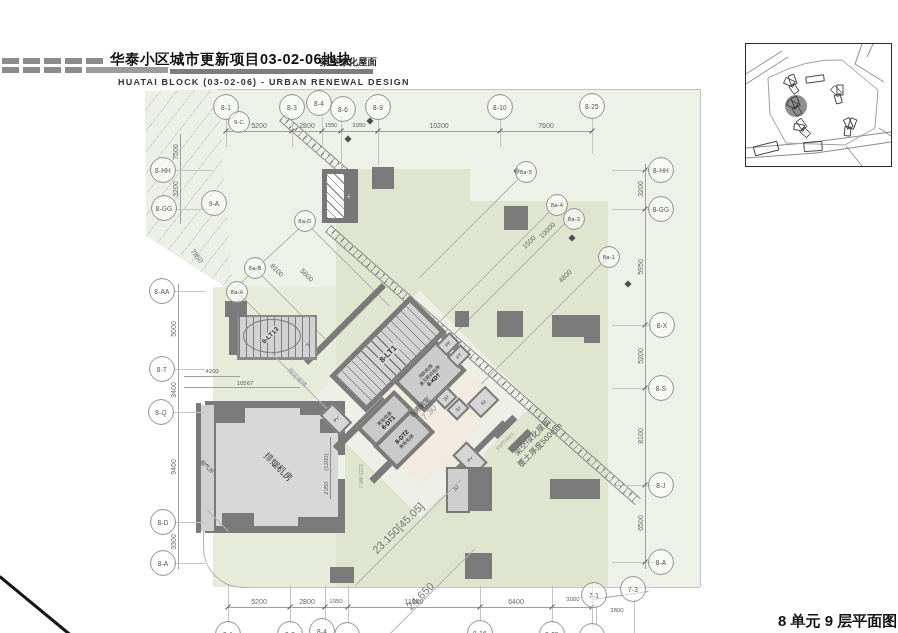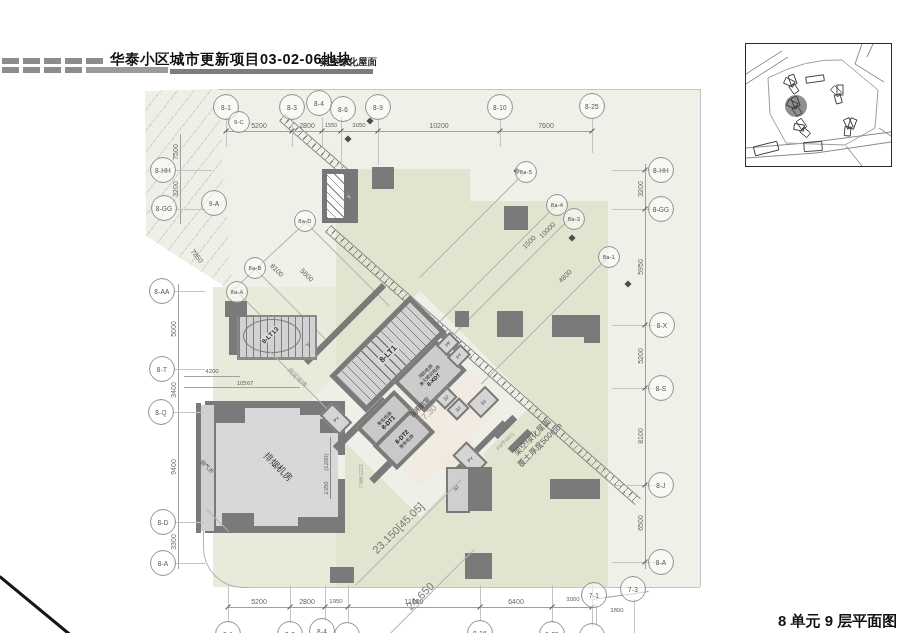--- a/index.html
+++ b/index.html
@@ -46,20 +46,21 @@
   <div class="blk" style="left:65px;top:29px"></div>
   <div class="blk" style="left:86px;top:29px"></div>
   <div class="blk" style="left:2px;top:38px"></div>
   <div class="blk" style="left:23px;top:38px"></div>
   <div class="blk" style="left:44px;top:38px"></div>
   <div class="blk" style="left:65px;top:38px"></div>
   <div class="bar" style="left:86px;top:38px;width:82px;height:6px;background:#9b9b9b"></div>
   <div class="bar" style="left:170px;top:40px;width:203px;height:5px;background:#7d7d7d"></div>
   <div class="title" style="left:110px;top:21px">华泰小区城市更新项目03-02-06地块</div>
   <div class="subtitle" style="left:320px;top:27px">架空绿化屋面</div>
+  <div class="title-en" style="left:118px;top:48px">HUATAI BLOCK (03-02-06) - URBAN RENEWAL DESIGN</div>
 
   <div class="abs" style="left:745px;top:14px;width:145px;height:122px;border:1px solid #2a2a2a;background:#fff">
     <svg width="145" height="122" viewBox="0 0 145 122">
       <defs>
         <g id="pw" fill="none" stroke="#3c3c3c" stroke-width="0.9">
           <rect x="-9" y="-3" width="10" height="6" transform="rotate(25)"></rect>
           <rect x="-2" y="-9" width="6" height="10" transform="rotate(-20)"></rect>
           <rect x="0" y="-1" width="9" height="6" transform="rotate(55)"></rect>
         </g>
       </defs>

